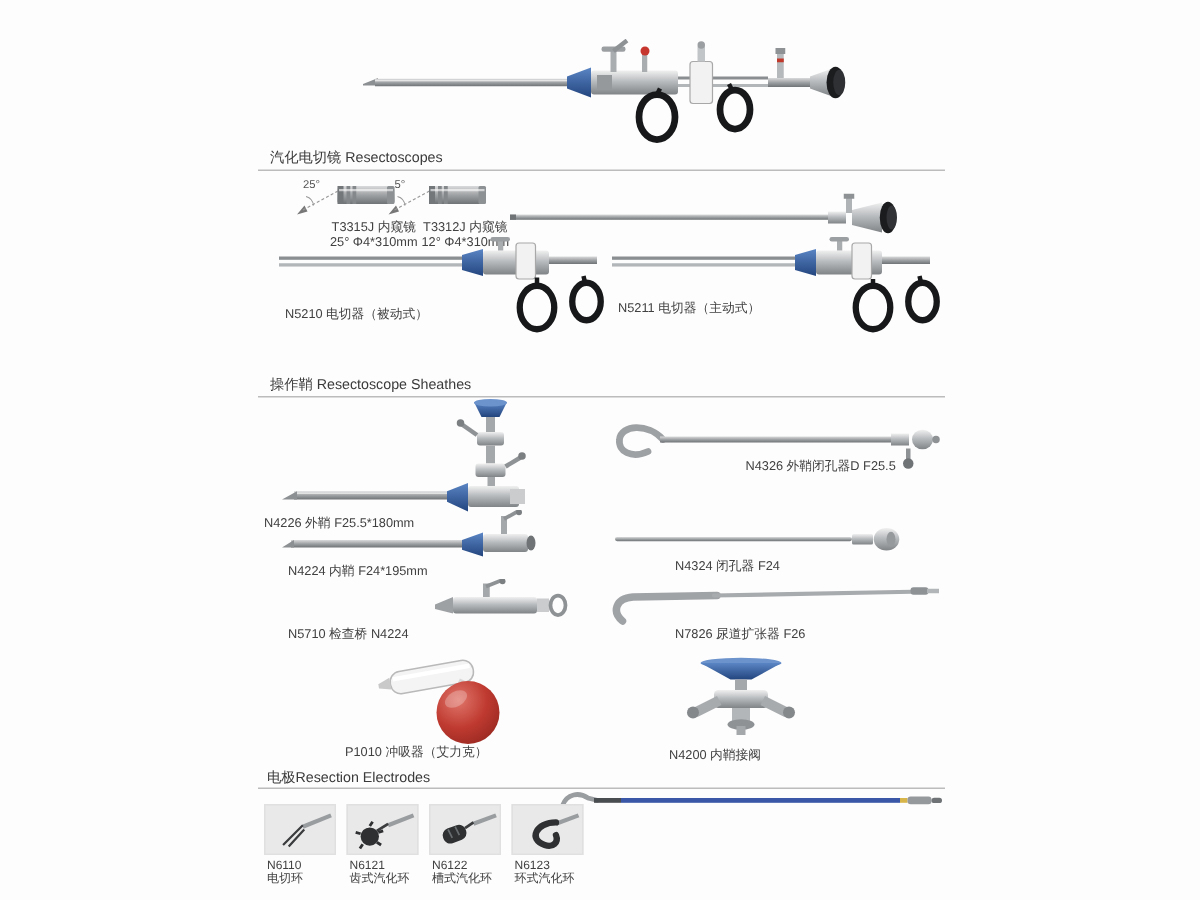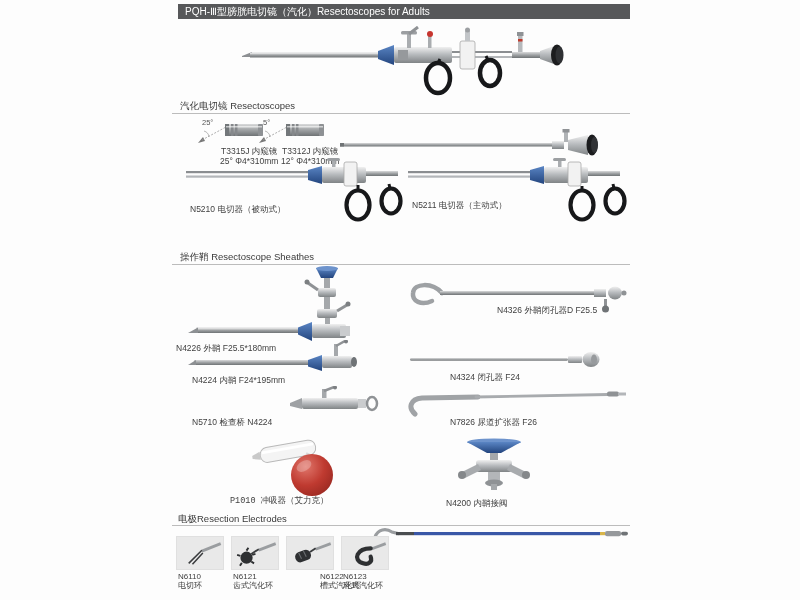--- a/index.html
+++ b/index.html
@@ -44,23 +44,20 @@
     <radialGradient id="redg" cx="0.35" cy="0.3" r="0.9">
       <stop offset="0" stop-color="#e0766b"></stop>
         <stop offset="0.5" stop-color="#bf3a30"></stop>
         <stop offset="1" stop-color="#8e241d"></stop>
     </radialGradient>
   </defs>
 </svg>
 
 <div class="page">
 
-  <div class="abs hdr">
-    <span>PQH-Ⅲ型膀胱电切镜（汽化）Resectoscopes for Adults</span>
-  </div>
 
   <div class="abs" style="left:238px;top:26px;width:330px;height:72px;">
     <svg viewBox="0 0 330 72" width="330" height="72">
       <polygon points="4,30 14,26 14,31 4,31" fill="#8d9093"></polygon>
       <rect x="12" y="26.5" width="128" height="5" fill="url(#shaft)"></rect>
       <rect x="12" y="27.2" width="128" height="1" fill="#f5f5f5" opacity="0.7"></rect>
       <polygon points="140,25 156,19 156,39 140,33" fill="url(#blue)"></polygon>
       <rect x="156" y="21" width="58" height="16" rx="2" fill="url(#met)"></rect>
       <rect x="160" y="24" width="10" height="10" fill="#96999c"></rect>
       <rect x="169" y="8" width="4" height="14" fill="#aaadb0"></rect>
@@ -272,21 +269,21 @@
       <g transform="rotate(-10 35 28)">
         <rect x="8" y="20" width="56" height="15" rx="7" fill="#f4f4f4" stroke="#b9b9b9" stroke-width="1"></rect>
         <rect x="10" y="23" width="52" height="3" fill="#fff"></rect>
         <polygon points="0,26 8,23 8,31 0,29" fill="#c9c9c9"></polygon>
       </g>
       <rect x="52" y="30" width="10" height="9" fill="#d9d9d9" transform="rotate(25 57 35)"></rect>
       <circle cx="60" cy="51" r="21" fill="url(#redg)"></circle>
       <ellipse cx="52" cy="42" rx="8" ry="5" fill="#ffffff" opacity="0.25" transform="rotate(-30 52 42)"></ellipse>
     </svg>
   </div>
-  <div class="abs label" style="left:230px;top:497px;font-family:Liberation Mono, monospace;">P1010 冲吸器（艾力克）</div>
+  <div class="abs label" style="left:230px;top:497px;">P1010 冲吸器（艾力克）</div>
 
   <div class="abs" style="left:448px;top:438px;width:95px;height:58px;">
     <svg viewBox="0 0 95 58" width="95" height="58">
       <ellipse cx="46" cy="4" rx="27" ry="3.5" fill="#6d93cc"></ellipse>
       <polygon points="19,4 73,4 53,15 39,15" fill="url(#blue)"></polygon>
       <rect x="42" y="15" width="8" height="7" fill="#a5a8ab"></rect>
       <rect x="28" y="22" width="36" height="12" rx="3" fill="url(#met)"></rect>
       <polygon points="30,26 14,34 17,40 33,32" fill="#a8abae"></polygon>
       <circle cx="14" cy="37" r="4" fill="#85888b"></circle>
       <polygon points="62,26 78,34 75,40 59,32" fill="#a8abae"></polygon>
@@ -344,21 +341,21 @@
   </div>
 
   <div class="abs" style="left:178px;top:572px;">
     <div class="thumb-label">N6110</div>
     <div class="thumb-label">电切环</div>
   </div>
   <div class="abs" style="left:233px;top:572px;">
     <div class="thumb-label">N6121</div>
     <div class="thumb-label">齿式汽化环</div>
   </div>
-  <div class="abs" style="left:288px;top:572px;margin-left:32px;">
+  <div class="abs" style="left:288px;top:572px;">
     <div class="thumb-label">N6122</div>
     <div class="thumb-label">槽式汽化环</div>
   </div>
   <div class="abs" style="left:343px;top:572px;">
     <div class="thumb-label">N6123</div>
     <div class="thumb-label">环式汽化环</div>
   </div>
 
 </div>
 

